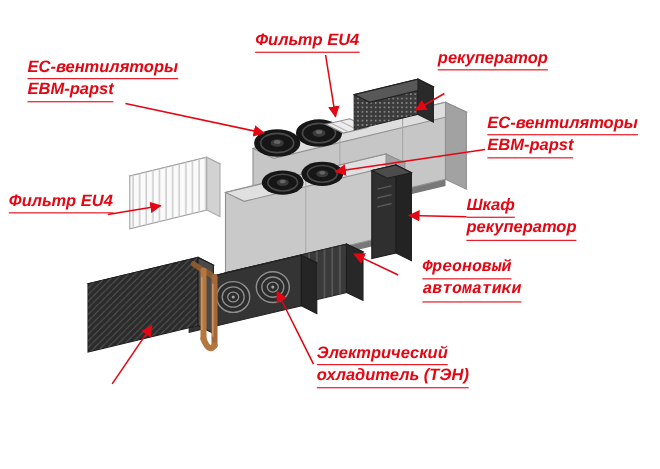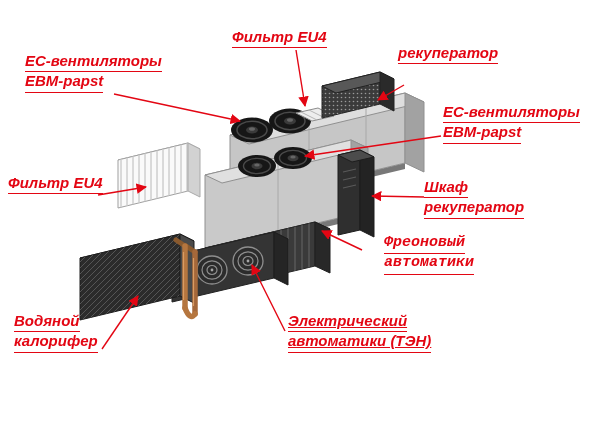--- a/index.html
+++ b/index.html
@@ -194,23 +194,19 @@
   <div class="lbl" style="left:424px; top:178px;">
     <span class="ln">Шкаф</span>
     <span class="ln">рекуператор</span>
   </div>
 
   <div class="lbl" style="left:384px; top:234px;font-family:Liberation Mono, monospace;">
     <span class="ln">Фреоновый</span>
     <span class="ln">автоматики</span>
   </div>
 
-  <div class="lbl" style="left:14px; top:312px;">
-    <span class="ln">Водяной</span>
-    <span class="ln">калорифер</span>
-  </div>
-
-  <div class="lbl" style="left:288px; top:312px;text-decoration:underline;">
+
+  <div class="lbl" style="left:288px; top:312px;">
     <span class="ln">Электрический</span>
-    <span class="ln">автоматики (ТЭН)</span>
+    <span class="ln">охладитель (ТЭН)</span>
   </div>
 
 </div>
 
 </body></html>

